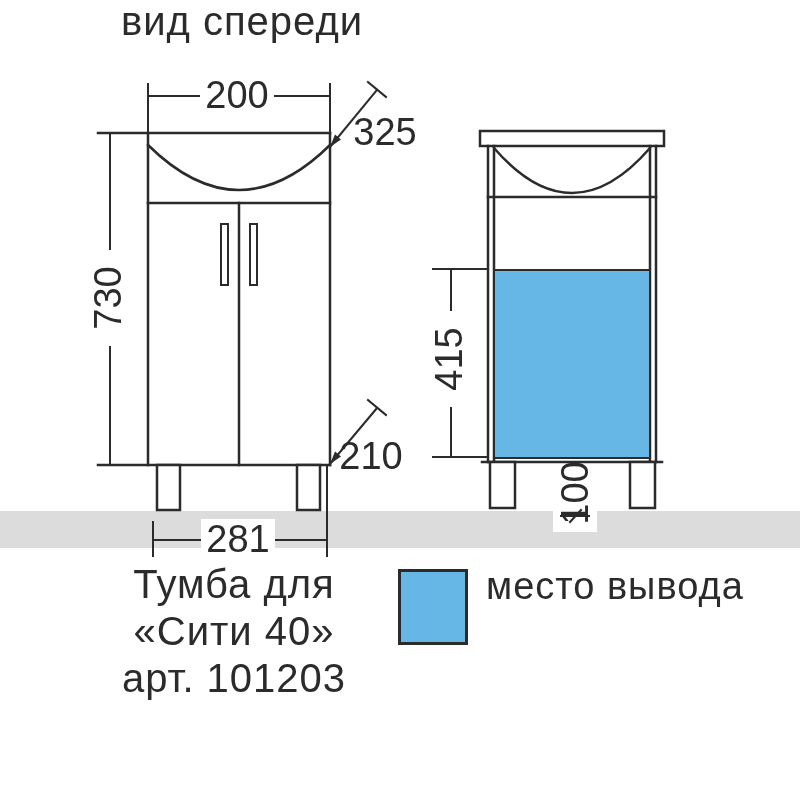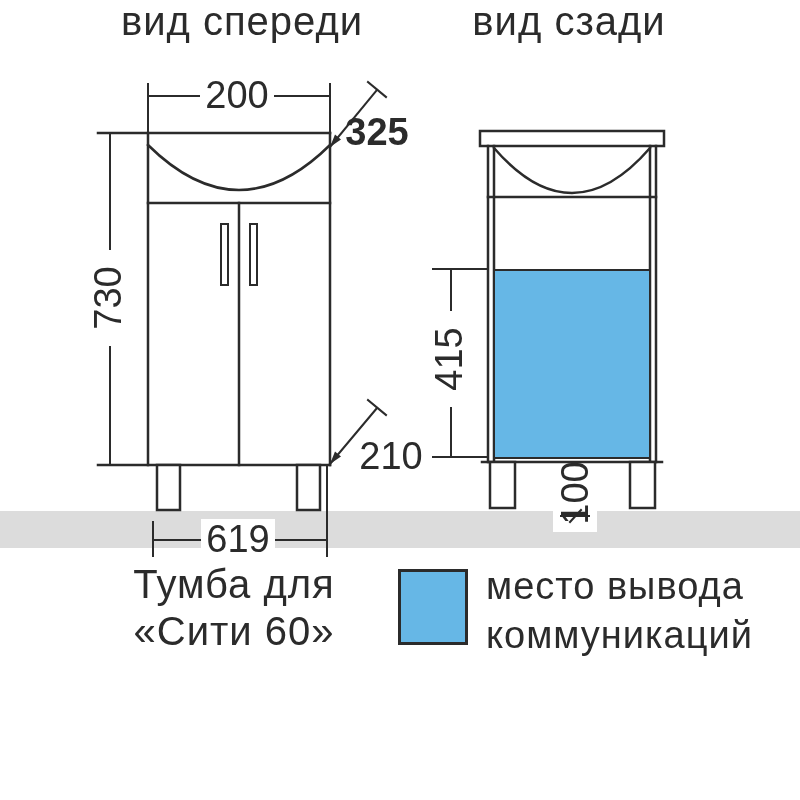--- a/index.html
+++ b/index.html
@@ -91,35 +91,34 @@
     <g>
       <path class="thin" d="M433 269 H487"></path>
       <path class="thin" d="M433 457 H487"></path>
       <path class="thin" d="M451 269 V457"></path>
       <path class="thin" d="M561 516 H589"></path>
       <path class="thin" d="M570 522 L581 510"></path>
     </g>
   </svg>
 
   <div class="lbl title" style="left:92px; top:0px; width:300px; height:42px;">вид спереди</div>
-  <div class="lbl title" style="left:444px; top:0px; width:250px; height:42px;">вид сзади</div>
 
   <div class="lbl whitebg" style="left:200px; top:76px; width:74px; height:38px;">200</div>
-  <div class="lbl" style="left:340px; top:113px; width:74px; height:38px;font-weight:bold;">325</div>
+  <div class="lbl" style="left:348px; top:113px; width:74px; height:38px;">325</div>
   <div class="lbl rot whitebg" style="left:60px; top:277px; width:96px; height:42px;">730</div>
-  <div class="lbl" style="left:354px; top:437px; width:74px; height:38px;">210</div>
-  <div class="lbl whitebg" style="left:201px; top:519px; width:74px; height:40px;">619</div>
+  <div class="lbl" style="left:334px; top:437px; width:74px; height:38px;">210</div>
+  <div class="lbl whitebg" style="left:201px; top:519px; width:74px; height:40px;">281</div>
 
   <div class="lbl rot whitebg" style="left:401px; top:338px; width:96px; height:42px;">415</div>
   <div class="lbl rot" style="left:535px; top:473px; width:80px; height:40px;">100</div>
 
   <div class="caption">
     <div>Тумба для</div>
-    <div>«Сити 60»</div>
+    <div>«Сити 40»</div>
+    <div>арт. 101203</div>
   </div>
 
   <div class="legend-swatch"></div>
   <div class="legend-text">
     <div>место вывода</div>
-    <div>коммуникаций</div>
   </div>
 
 </div>
 
 </body></html>

